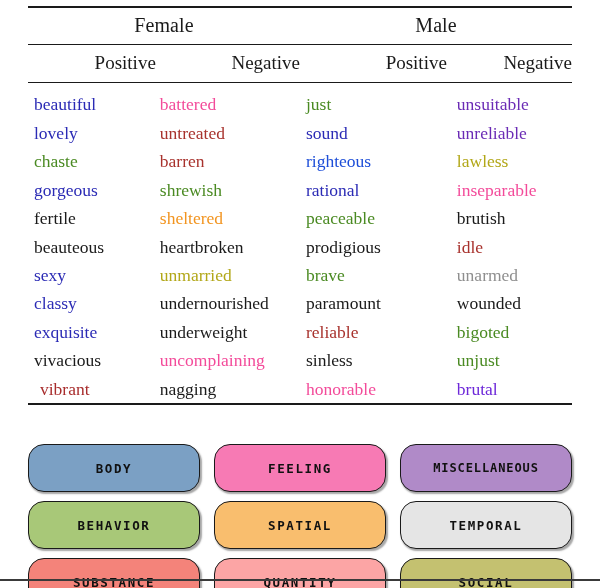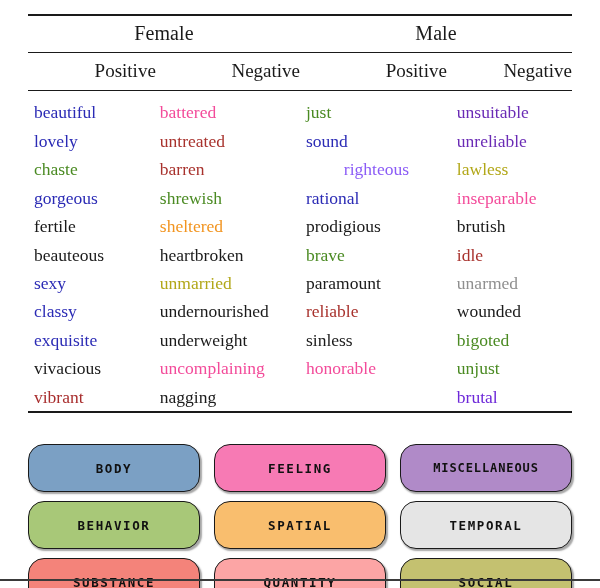--- a/index.html
+++ b/index.html
@@ -19,21 +19,21 @@
     position: relative;
     width: 600px;
     height: 588px;
     box-sizing: border-box;
   }
 
   
   .table-block {
     position: absolute;
     left: 28px;
-    top: 14px;
+    top: 6px;
     width: 544px;
   }
 
   .rule {
     height: 0;
     border: 0;
     margin: 0;
     background: none;
   }
   .rule-top    { border-top: 2px solid #1a1a1a; }
@@ -173,40 +173,41 @@
           <div class="word" style="color: rgb(43, 43, 181);">beautiful</div>
           <div class="word" style="color: rgb(43, 43, 181);">lovely</div>
           <div class="word" style="color: rgb(74, 138, 34);">chaste</div>
           <div class="word" style="color: rgb(43, 43, 181);">gorgeous</div>
           <div class="word" style="color: rgb(26, 26, 26);">fertile</div>
           <div class="word" style="color: rgb(26, 26, 26);">beauteous</div>
           <div class="word" style="color: rgb(43, 43, 181);">sexy</div>
           <div class="word" style="color: rgb(43, 43, 181);">classy</div>
           <div class="word" style="color: rgb(43, 43, 181);">exquisite</div>
           <div class="word" style="color: rgb(26, 26, 26);">vivacious</div>
-          <div class="word" style="color: rgb(168, 45, 45);">vibrant</div>
+          <div class="word" style="color: rgb(168, 45, 45); margin-left: 6px;">vibrant</div>
         </div>
       <div class="word-col c2">
           <div class="word" style="color: rgb(243, 75, 154);">battered</div>
           <div class="word" style="color: rgb(168, 50, 45);">untreated</div>
           <div class="word" style="color: rgb(168, 50, 45);">barren</div>
           <div class="word" style="color: rgb(74, 138, 34);">shrewish</div>
           <div class="word" style="color: rgb(242, 148, 31);">sheltered</div>
           <div class="word" style="color: rgb(26, 26, 26);">heartbroken</div>
           <div class="word" style="color: rgb(178, 167, 24);">unmarried</div>
           <div class="word" style="color: rgb(26, 26, 26);">undernourished</div>
           <div class="word" style="color: rgb(26, 26, 26);">underweight</div>
           <div class="word" style="color: rgb(243, 75, 154);">uncomplaining</div>
           <div class="word" style="color: rgb(26, 26, 26);">nagging</div>
         </div>
       <div class="word-col c3">
           <div class="word" style="color: rgb(74, 138, 34);">just</div>
           <div class="word" style="color: rgb(43, 43, 181);">sound</div>
-          <div class="word" style="color: #8b5cf6; text-align: center;">righteous</div>
+          <div class="word" style="color: #1d4ed8;">righteous</div>
           <div class="word" style="color: rgb(43, 43, 181);">rational</div>
+          <div class="word" style="color: rgb(74, 138, 34);">peaceable</div>
           <div class="word" style="color: rgb(26, 26, 26);">prodigious</div>
           <div class="word" style="color: rgb(74, 138, 34);">brave</div>
           <div class="word" style="color: rgb(26, 26, 26);">paramount</div>
           <div class="word" style="color: rgb(168, 50, 45);">reliable</div>
           <div class="word" style="color: rgb(26, 26, 26);">sinless</div>
           <div class="word" style="color: rgb(243, 75, 154);">honorable</div>
         </div>
       <div class="word-col c4">
           <div class="word" style="color: rgb(106, 43, 181);">unsuitable</div>
           <div class="word" style="color: rgb(106, 43, 181);">unreliable</div>

